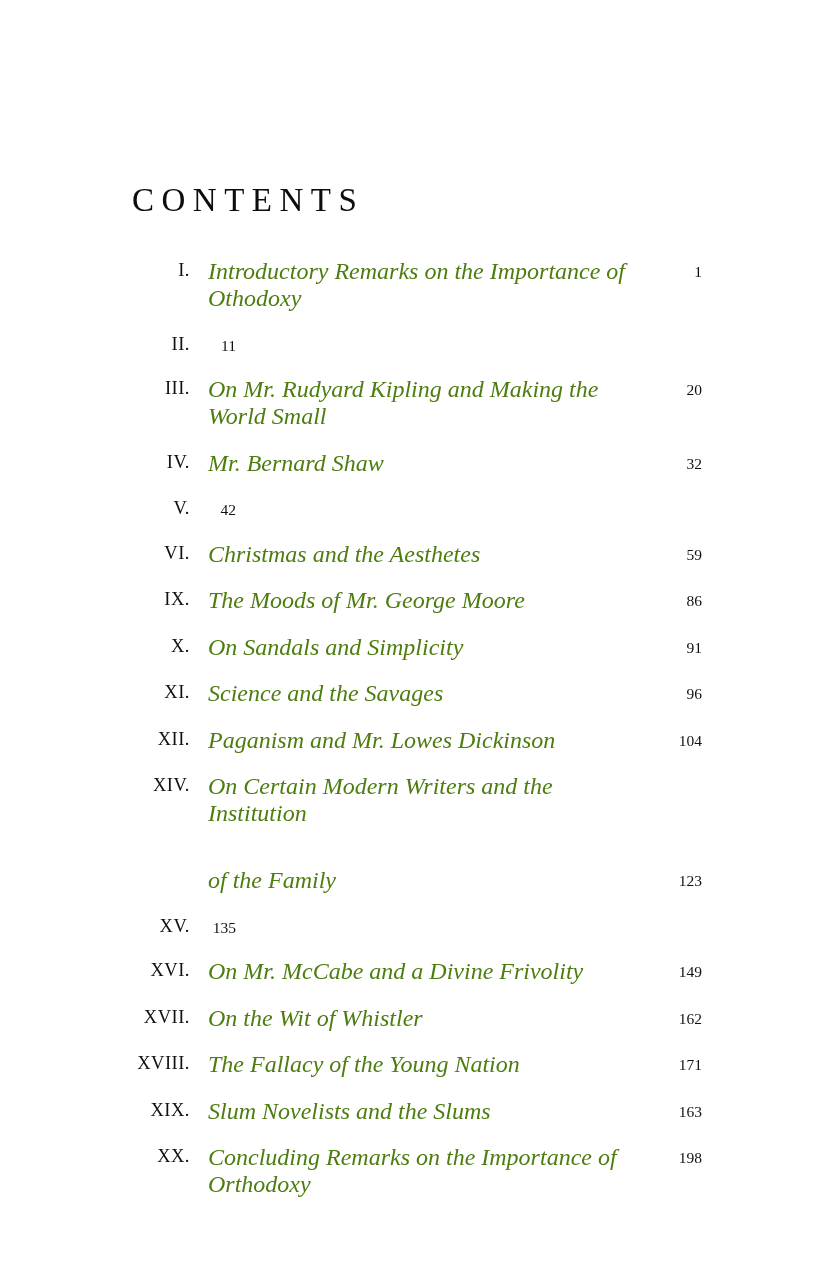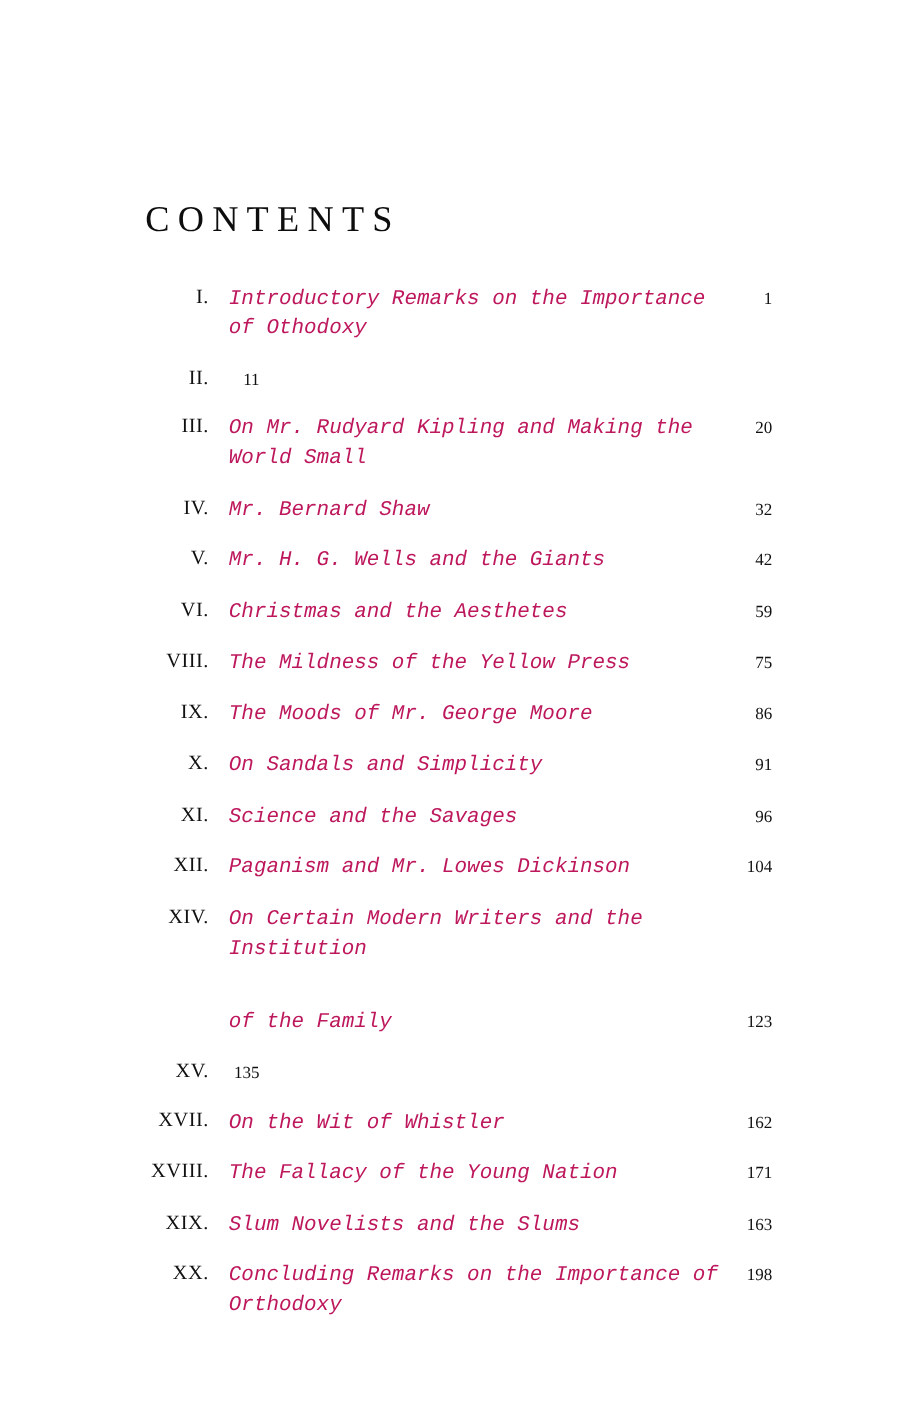--- a/index.html
+++ b/index.html
@@ -50,25 +50,24 @@
     text-align: right;
     font-size: 18.5px;
     letter-spacing: 0.5px;
     line-height: 22px;
     color: #111111;
     padding-top: 1px;
   }
   .toc-title-cell {
     flex: 1 1 auto;
     font-style: italic;
-    font-size: 19px;
+    font-size: 24px;
     line-height: 27px;
-    color: #be185d;
+    color: #4d7c0f;
     padding-left: 18px;
-    font-family: Liberation Mono, monospace;
   }
   .toc-title-cell .line2 {
     display: block;
     margin-top: 40px;
   }
   .toc-page {
     flex: 0 0 46px;
     width: 46px;
     text-align: right;
     font-size: 15.5px;
@@ -110,36 +109,30 @@
     </div>
 
     <div class="toc-row">
       <div class="toc-num">IV.</div>
       <div class="toc-title-cell">Mr. Bernard Shaw</div>
       <div class="toc-page">32</div>
     </div>
 
     <div class="toc-row">
       <div class="toc-num">V.</div>
-      <div class="toc-title-cell">Mr. H. G. Wells and the Giants</div>
       <div class="toc-page">42</div>
     </div>
 
     <div class="toc-row">
       <div class="toc-num">VI.</div>
       <div class="toc-title-cell">Christmas and the Aesthetes</div>
       <div class="toc-page">59</div>
     </div>
 
 
-    <div class="toc-row">
-      <div class="toc-num">VIII.</div>
-      <div class="toc-title-cell">The Mildness of the Yellow Press</div>
-      <div class="toc-page">75</div>
-    </div>
 
     <div class="toc-row">
       <div class="toc-num">IX.</div>
       <div class="toc-title-cell">The Moods of Mr. George Moore</div>
       <div class="toc-page">86</div>
     </div>
 
     <div class="toc-row">
       <div class="toc-num">X.</div>
       <div class="toc-title-cell">On Sandals and Simplicity</div>
@@ -166,20 +159,25 @@
         <span class="line2">of the Family</span>
       </div>
       <div class="toc-page">123</div>
     </div>
 
     <div class="toc-row">
       <div class="toc-num">XV.</div>
       <div class="toc-page">135</div>
     </div>
 
+    <div class="toc-row">
+      <div class="toc-num">XVI.</div>
+      <div class="toc-title-cell">On Mr. McCabe and a Divine Frivolity</div>
+      <div class="toc-page">149</div>
+    </div>
 
     <div class="toc-row">
       <div class="toc-num">XVII.</div>
       <div class="toc-title-cell">On the Wit of Whistler</div>
       <div class="toc-page">162</div>
     </div>
 
     <div class="toc-row">
       <div class="toc-num">XVIII.</div>
       <div class="toc-title-cell">The Fallacy of the Young Nation</div>

